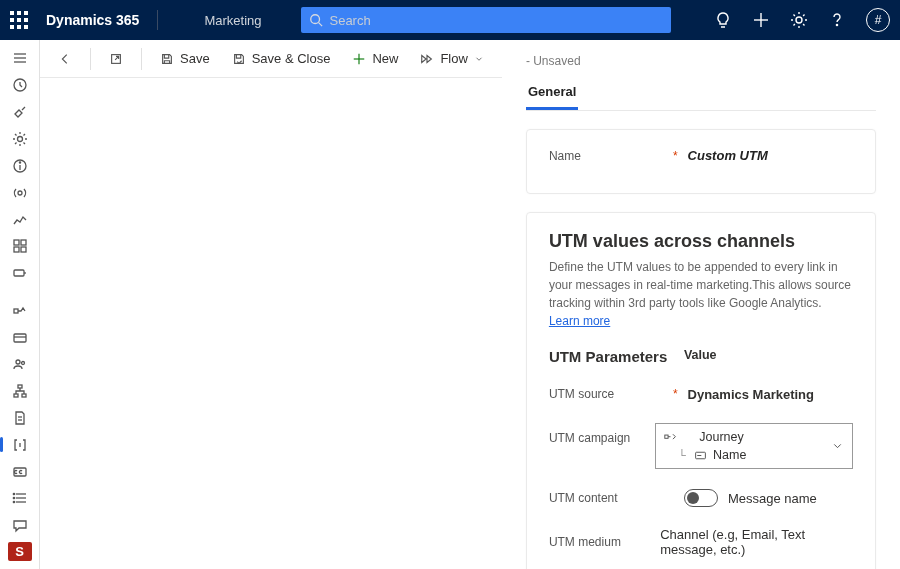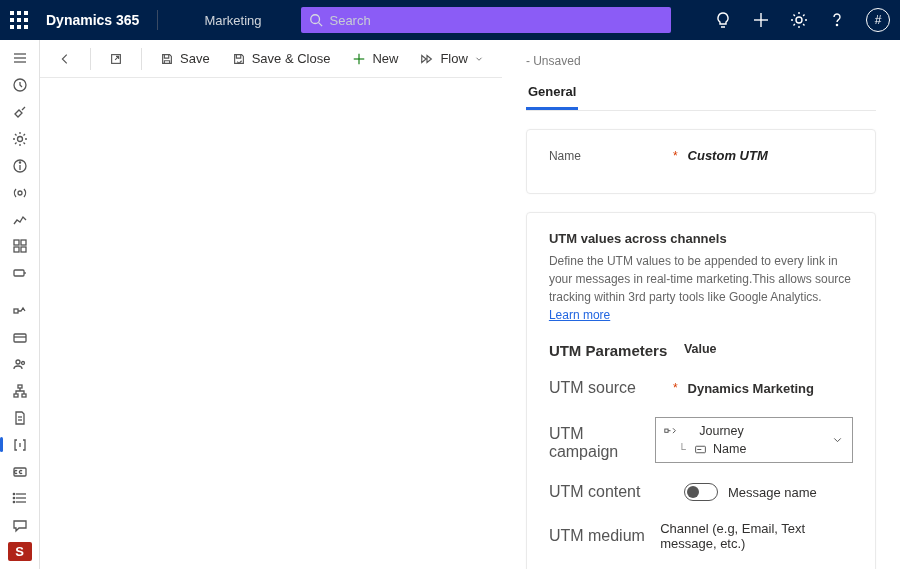--- a/index.html
+++ b/index.html
@@ -4,21 +4,21 @@
 <style>
   * { box-sizing: border-box; margin: 0; padding: 0; font-family: "Segoe UI", Arial, sans-serif; }
   body { width: 900px; height: 569px; overflow: hidden; background: #fff; font-size: 13px; color: #323130; }
   
   .topbar { height: 40px; background: #00204a; display: flex; align-items: center; color: #fff; padding: 0 10px; }
   .waffle { width: 18px; height: 18px; display: grid; grid-template-columns: repeat(3,4px); grid-template-rows: repeat(3,4px); gap: 3px; margin-right: 18px; cursor:pointer;}
   .waffle span { background:#fff; width:4px; height:4px; display:block; }
   .brand { font-weight:600; font-size:14px; margin-right:8px; }
   .divider { width:1px; height:20px; background:#3a4a63; margin:0 10px; }
   .app-name { font-size:13px; color:#d0d5db;margin-left:36px; }
-  .search-wrap { margin-left: 40px; width: 370px; height:26px; background:#8b5cf6; border-radius:2px; display:flex; align-items:center; padding:0 8px; }
+  .search-wrap { margin-left: 40px; width: 370px; height:26px; background:#3b82f6; border-radius:2px; display:flex; align-items:center; padding:0 8px; }
   .search-wrap svg { width:14px; height:14px; margin-right:6px; fill:none; stroke:#d6dae0; stroke-width:1.5; }
   .search-wrap input { flex:1; background:transparent; border:none; outline:none; color:#fff; font-size:13px; }
   .search-wrap input::placeholder { color:#c7cdd4; }
   .topbar-right { margin-left:auto; display:flex; align-items:center; gap:20px; }
   .top-icon { width:18px; height:18px; cursor:pointer; display:flex; align-items:center; justify-content:center; }
   .top-icon svg { stroke:#fff; fill:none; stroke-width:1.4; }
   .avatar { width:24px; height:24px; border:1px solid #fff; border-radius:50%; display:flex; align-items:center; justify-content:center; font-size:12px; color:#fff; cursor:pointer;}
   
   .shell { display:flex; height: calc(569px - 40px); }
   .leftrail { width:40px; border-right:1px solid #e1e1e1; display:flex; flex-direction:column; align-items:center; padding-top:8px; gap:6px; position:relative;}
@@ -38,28 +38,28 @@
   .page-title h1 { font-size:19px; font-weight:600;}
   .page-title .status { font-size:12px; color:#7a7a7a;}
   .tab-row { border-bottom:1px solid #e8e8e8; margin-bottom: 18px;}
   .tab { display:inline-block; padding:6px 2px 8px; font-size:13px; font-weight:600; border-bottom:3px solid #2266e0; color:#222; cursor:pointer;}
   
   .card { border:1px solid #eaeaea; border-radius:4px; padding:18px 22px; margin-bottom:18px; box-shadow:0 0 2px rgba(0,0,0,0.04);}
   .field-row { display:flex; align-items:center; margin-bottom:12px;}
   .field-label { width:120px; font-size:12px; color:#555;}
   .req { color:#d83b01; margin-left:4px; margin-right:10px; font-size:12px;}
   .field-value { font-size:13px; font-weight:600; color:#222;font-style:italic;}
-  .section-title { font-size:13px; font-weight:600; margin-bottom:6px;}
+  .section-title { font-size:18px; font-weight:600; margin-bottom:6px;}
   .section-desc { font-size:12px; color:#666; margin-bottom:18px; line-height:1.5;}
   .section-desc a { color:#2266e0; text-decoration:underline; cursor:pointer;}
   .param-header { display:flex; margin-bottom:14px;}
   .param-header div:first-child { width:135px; font-weight:700; font-size:15px;}
   .param-header div:last-child { font-weight:600; font-size:12.5px;}
   .param-row { display:flex; align-items:center; min-height:30px; margin-bottom:14px;}
-  .param-label { width:120px; font-size:16px; color:#555;}
+  .param-label { width:120px; font-size:12px; color:#555;}
   .param-val { font-size:13px;}
   .param-val.bold { font-weight:600;}
   
   .dropdown { border:1px solid #999; width:246px; padding:6px 8px; font-size:12.5px; position:relative; cursor:pointer;}
   .dropdown .row1 { display:flex; align-items:center; gap:22px; margin-bottom:4px;}
   .dropdown .row2 { display:flex; align-items:center; gap:6px; padding-left:14px;}
   .dropdown .row2::before { content:"└"; color:#888; font-size:11px; margin-right:2px;}
   .dropdown svg { stroke:#555; fill:none; stroke-width:1.2; width:13px; height:13px;}
   .dropdown .chev { position:absolute; right:8px; top:50%; transform:translateY(-50%); }
   

